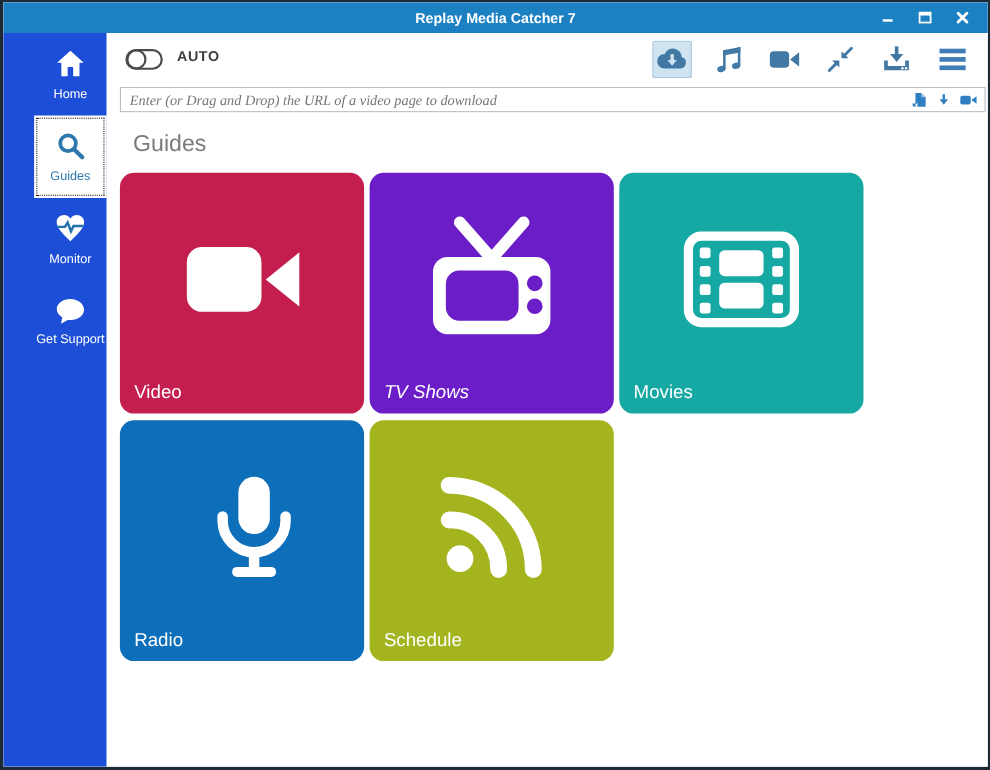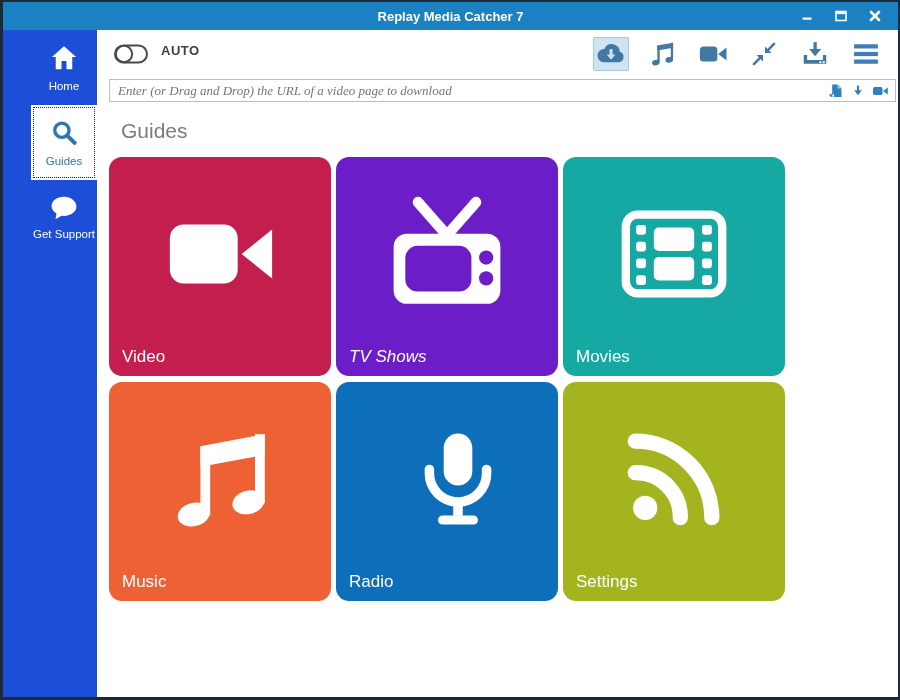--- a/index.html
+++ b/index.html
@@ -107,20 +107,27 @@
 
       <div class="side-item selected">
         <svg width="30" height="30" viewBox="0 0 24 24">
           <circle cx="10.3" cy="9.8" r="5.7" fill="none" stroke="currentColor" stroke-width="2.7"></circle>
           <path d="M14.6 14.1 L20.6 20" stroke="currentColor" stroke-width="3.1" stroke-linecap="round"></path>
         </svg>
         <span class="label">Guides</span>
       </div>
 
 
+      <div class="side-item">
+        <svg width="30" height="30" viewBox="0 0 24 24">
+          <path d="M12 21 C5.2 14.4 2 10.8 2 7.2 C2 4.2 4.4 2 7.4 2 C9.4 2 11 3 12 4.6 C13 3 14.6 2 16.6 2 C19.6 2 22 4.2 22 7.2 C22 10.8 18.8 14.4 12 21 Z" fill="currentColor"></path>
+          <path class="ko-stroke" d="M2.5 10.6 L8 10.6 L10 7.4 L12.4 13.8 L14.3 9.9 L21.5 9.9" fill="none" stroke-width="1.8"></path>
+        </svg>
+        <span class="label">Monitor</span>
+      </div>
 
 
       <div class="side-item">
         <svg width="30" height="26" viewBox="0 0 24 22">
           <path d="M12 1.5 C6 1.5 1.5 5 1.5 9.3 c0 2.6 1.6 4.9 4.2 6.3 L4.8 20.5 l5.2-2.9 c.7 .1 1.3 .1 2 .1 6 0 10.5-3.5 10.5-7.9 S18 1.5 12 1.5 Z" fill="currentColor"></path>
         </svg>
         <span class="label">Get Support</span>
       </div>
 
     </div>
@@ -262,50 +269,38 @@
                 <rect x="4.3" y="16.3" width="2" height="2" rx="0.5"></rect>
                 <rect x="17.7" y="6.1" width="2" height="2" rx="0.5"></rect>
                 <rect x="17.7" y="9.5" width="2" height="2" rx="0.5"></rect>
                 <rect x="17.7" y="12.9" width="2" height="2" rx="0.5"></rect>
                 <rect x="17.7" y="16.3" width="2" height="2" rx="0.5"></rect>
               </g>
             </svg>
             <span class="tile-label">Movies</span>
           </div>
 
-          <div class="tile" style="background: rgb(238, 97, 53); color: rgb(238, 97, 53);">
-            <svg width="112" height="112" viewBox="0 0 24 24">
-              <g fill="#fff">
-                <path d="M7.8 5 L21.6 2.4 V6.8 L7.8 9.4 Z"></path>
-                <rect x="7.8" y="5" width="2.1" height="14.8"></rect>
-                <rect x="19.5" y="2.4" width="2.1" height="14.8"></rect>
-                <ellipse cx="6.4" cy="19.6" rx="3.5" ry="2.5" transform="rotate(-14 6.4 19.6)"></ellipse>
-                <ellipse cx="18.1" cy="17" rx="3.5" ry="2.5" transform="rotate(-14 18.1 17)"></ellipse>
-              </g>
-            </svg>
-            <span class="tile-label">Music</span>
-          </div>
 
           <div class="tile" style="background: rgb(13, 110, 186); color: rgb(13, 110, 186); padding-left: 21px;">
             <svg width="104" height="104" viewBox="0 0 24 24">
               <rect x="8.7" y="1.5" width="6.6" height="12" rx="3.3" fill="#fff"></rect>
               <path d="M5.4 9.8 v.9 a6.6 6.6 0 0 0 13.2 0 v-.9" stroke="#fff" stroke-width="2.2" fill="none" stroke-linecap="round"></path>
               <rect x="10.9" y="17.3" width="2.2" height="3.2" fill="#fff"></rect>
               <rect x="7.4" y="20.4" width="9.2" height="2.1" rx="1" fill="#fff"></rect>
             </svg>
             <span class="tile-label">Radio</span>
           </div>
 
           <div class="tile" style="background: rgb(163, 180, 31); color: rgb(163, 180, 31);">
             <svg width="108" height="108" viewBox="0 0 24 24">
               <circle cx="5.6" cy="18.4" r="2.7" fill="#fff"></circle>
               <path d="M3.4 10.6 A 9.8 9.8 0 0 1 13.4 20.6" stroke="#fff" stroke-width="3.4" fill="none" stroke-linecap="round"></path>
               <path d="M3.4 3.6 A 17 17 0 0 1 20.4 20.6" stroke="#fff" stroke-width="3.4" fill="none" stroke-linecap="round"></path>
             </svg>
-            <span class="tile-label">Settings</span>
+            <span class="tile-label">Schedule</span>
           </div>
 
         </div>
       </div>
 
     </div>
   </div>
 </div>
 
 </body></html>

